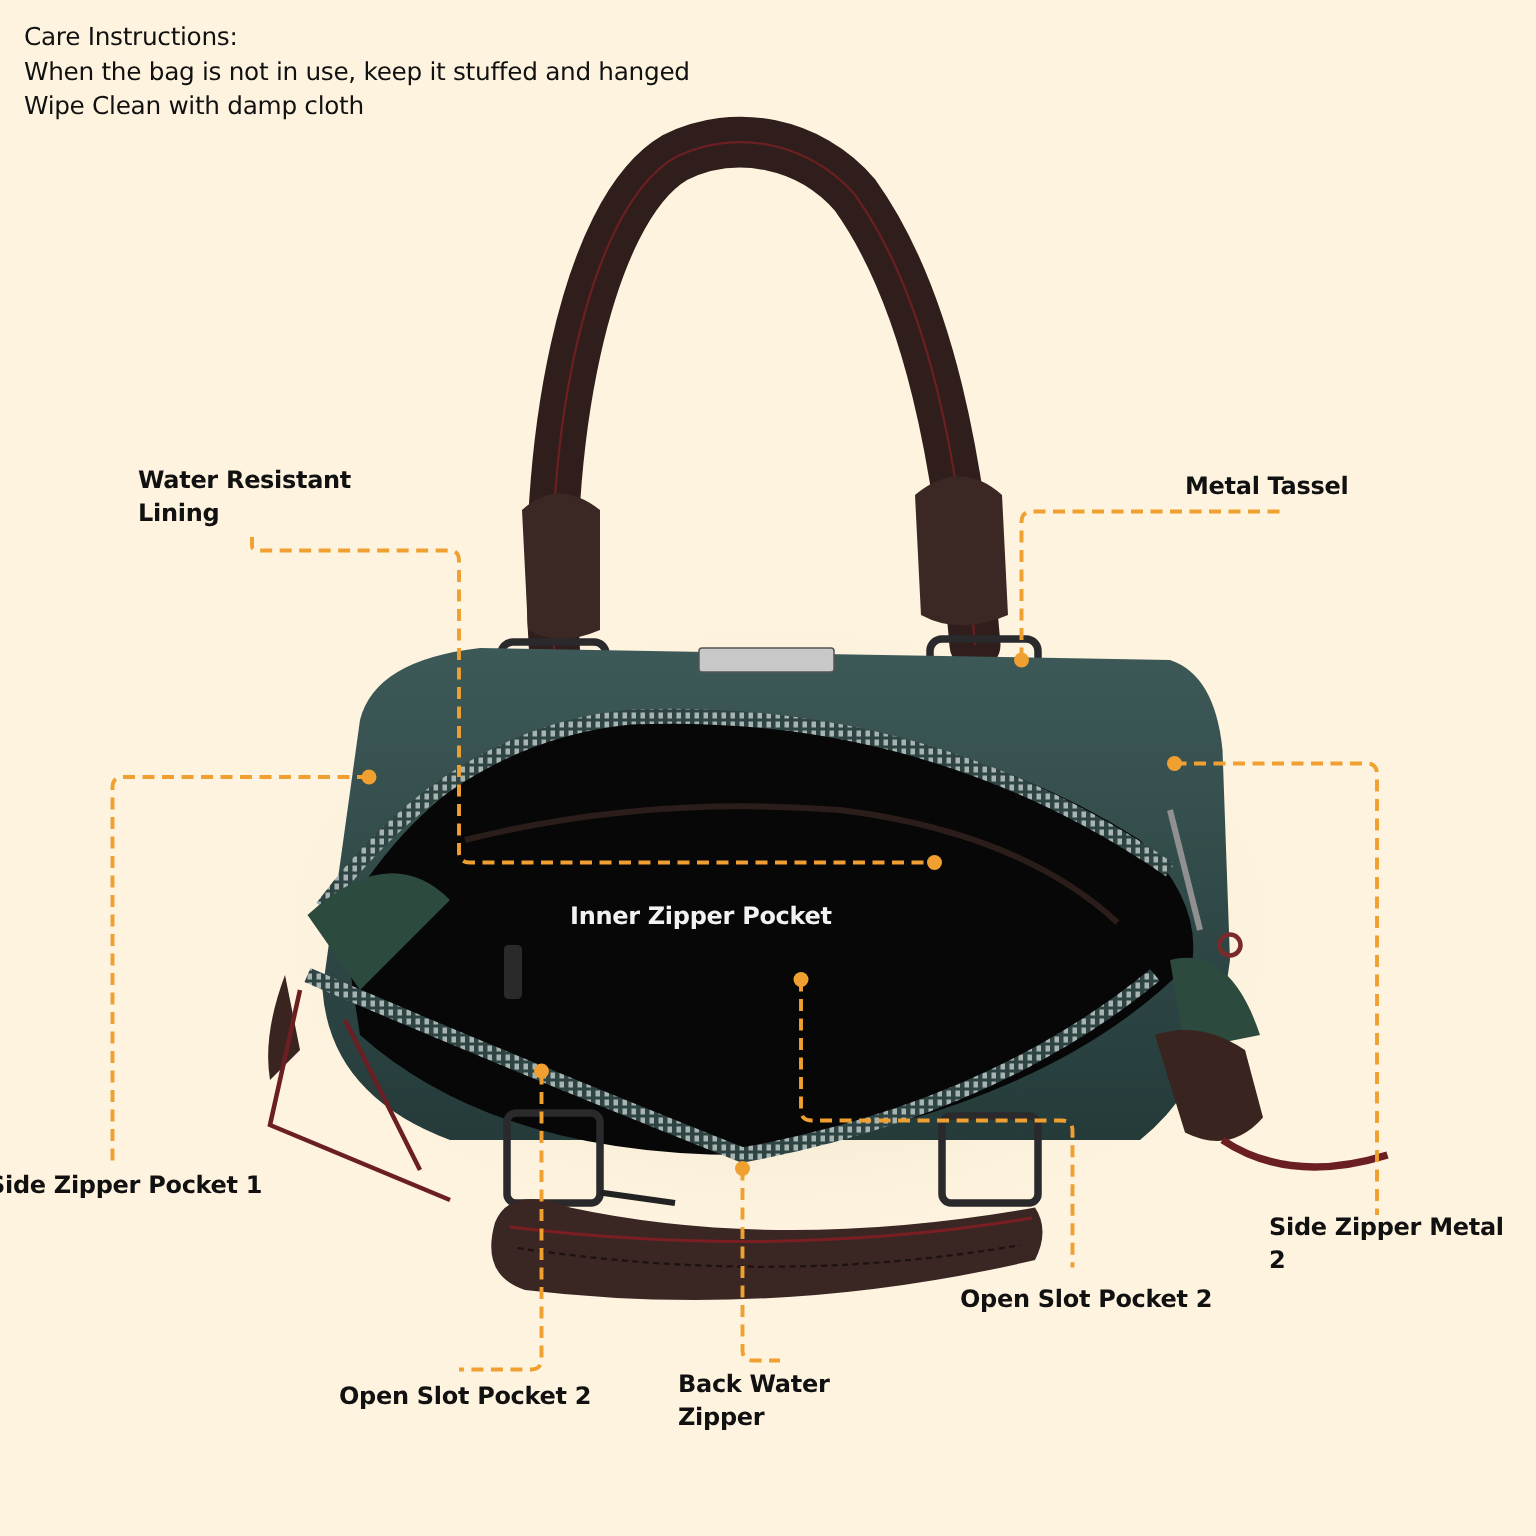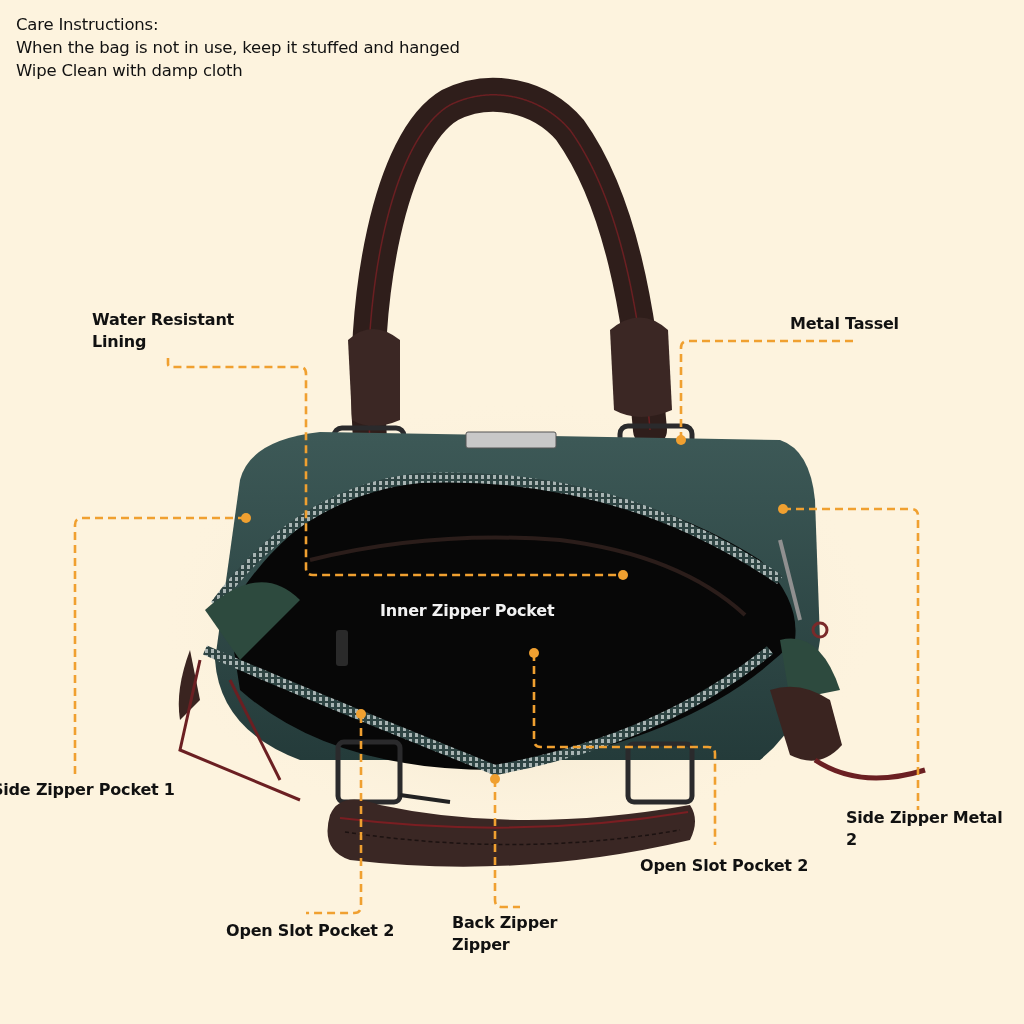--- a/index.html
+++ b/index.html
@@ -143,15 +143,15 @@
 
 <div class="label" style="left:640px; top:855px; width:176px;">
   <div>Open Slot Pocket 2</div>
 </div>
 
 <div class="label" style="left:226px; top:920px; width:172px;">
   <div>Open Slot Pocket 2</div>
 </div>
 
 <div class="label" style="left:452px; top:912px; width:130px;">
-  <div>Back Zipper</div>
+  <div>Back Water</div>
   <div>Zipper</div>
 </div>
 
 </body></html>

